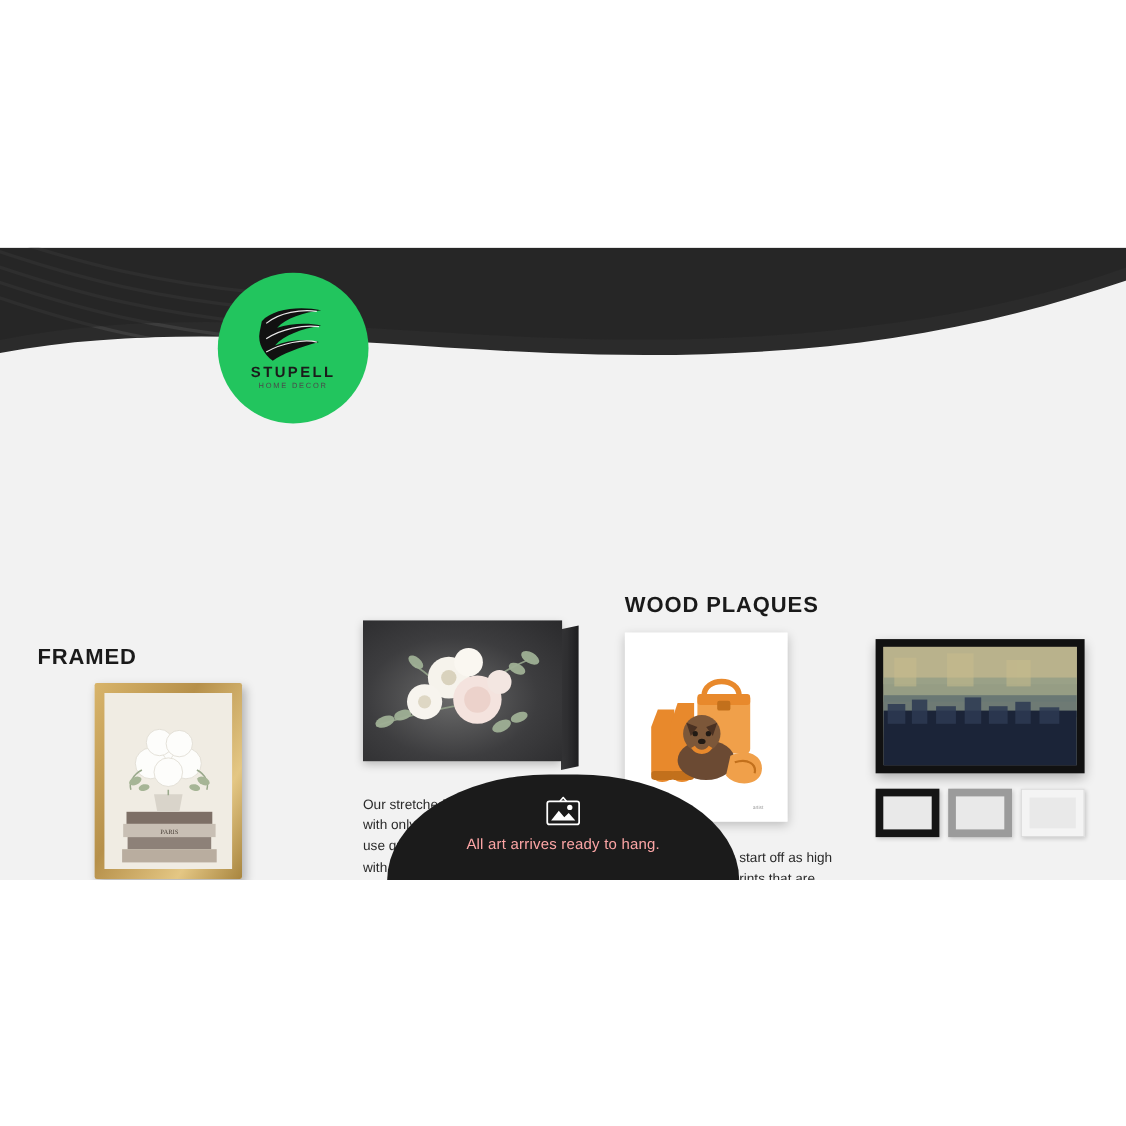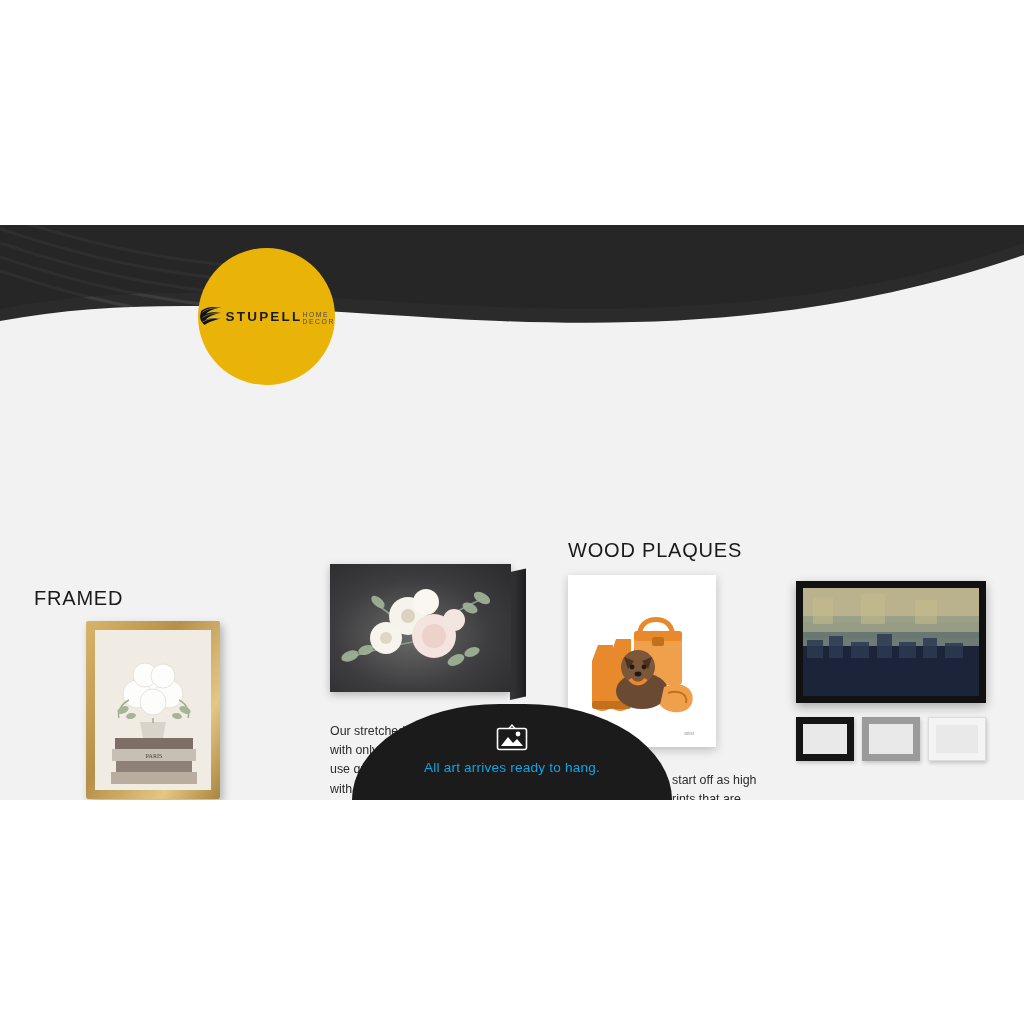--- a/index.html
+++ b/index.html
@@ -41,23 +41,23 @@
   .dark-header svg { display: block; }
 
   
   .logo-circle {
     position: absolute;
     left: 198px;
     top: 248px;
     width: 137px;
     height: 137px;
     border-radius: 50%;
-    background: #eab308;
+    background: #22c55e;
     display: flex;
-    flex-direction: row;
+    flex-direction: column;
     align-items: center;
     justify-content: center;
     z-index: 6;
   }
   .logo-swoosh {
     width: 74px;
     height: 52px;
     margin-bottom: 2px;
   }
   .logo-name {
@@ -74,21 +74,21 @@
     margin-top: 3px;
   }
 
   
   .col {
     position: absolute;
     top: 0;
   }
   .col-title {
     font-size: 20px;
-    font-weight: normal;
+    font-weight: bold;
     letter-spacing: 0.8px;
     color: #1a1a1a;
     line-height: 1.3;
     text-transform: uppercase;
   }
   .col-body {
     font-size: 12.4px;
     line-height: 1.55;
     color: #2b2b2b;
   }
@@ -215,21 +215,21 @@
     z-index: 5;
     display: flex;
     flex-direction: column;
     align-items: center;
     justify-content: flex-start;
     padding-top: 20px;
     box-sizing: border-box;
   }
   .arc-icon { width: 34px; height: 28px; }
   .arc-text {
-    color: #0ea5e9;
+    color: #fca5a5;
     font-size: 13.6px;
     margin-top: 8px;
     letter-spacing: .2px;
   }
 </style>
 </head>
 <body>
 
 <div class="page">
 

